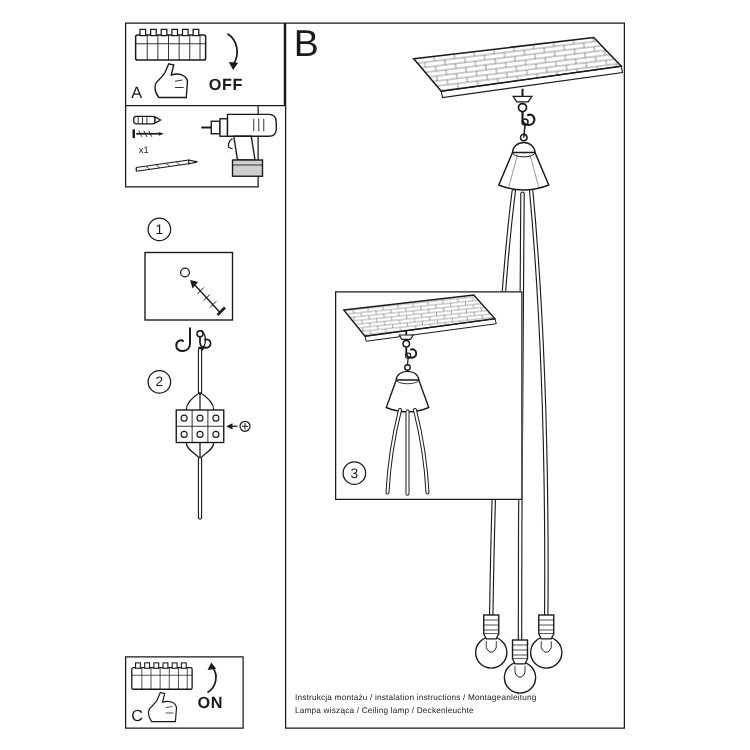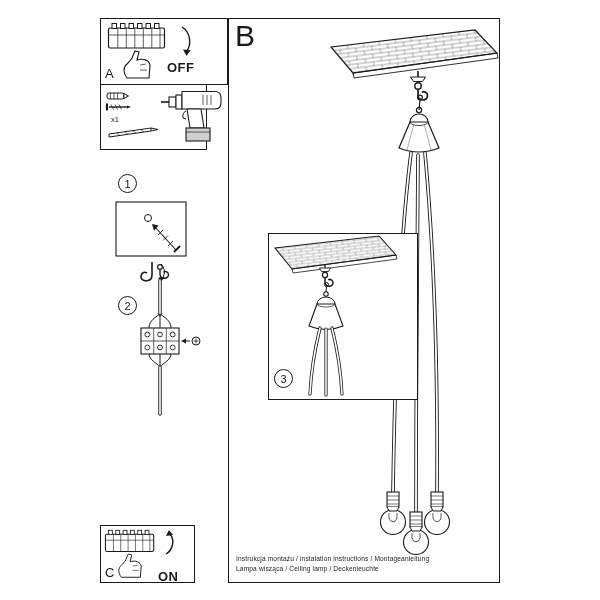--- a/index.html
+++ b/index.html
@@ -272,17 +272,17 @@
         <g>
           <path d="M20,56 C16,51 16,45 20,42 C22,40 24,38 25,36 L28,29 L32,30 L30,38 C36,36 42,38 43,43 L42,56 Z" stroke-width="1.1" fill="#fff"></path>
           <path d="M33,43 l6,-1 M33,48 l7,0" stroke-width="0.7"></path>
         </g>
       </g>
     </svg>
     <svg class="abs" style="left:61px;top:4px;" width="18" height="26" viewBox="0 0 18 26">
       <path d="M4,24 C11,20 13,10 8,4" fill="none" stroke="#1a1a1a" stroke-width="1.4"></path>
       <polygon points="7,0 4,6 11,5" fill="#1a1a1a"></polygon>
     </svg>
-    <div class="state" style="left:57px;top:44px;">ON</div>
+    <div class="state" style="left:57px;top:29px;">ON</div>
     <div class="plabel" style="left:4px;top:40px;">C</div>
   </div>
 
 </div>
 
 </body></html>

